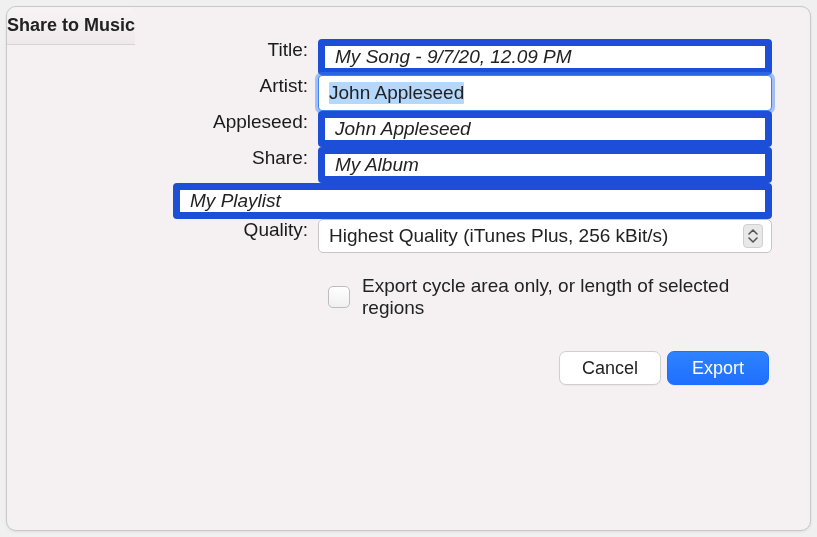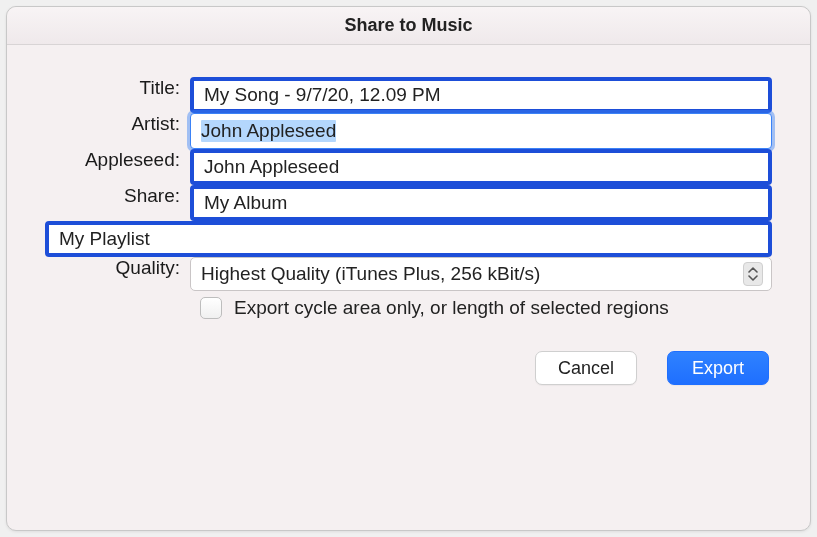--- a/index.html
+++ b/index.html
@@ -12,21 +12,21 @@
     }
     .window {
       width: 805px;
       height: 525px;
       margin: 6px;
       background: #f5f0f1;
       border: 1px solid #c8c8c8;
       border-radius: 10px;
       box-shadow: 0 1px 3px rgba(0,0,0,0.08);
       display: flex;
-      flex-direction: column;
+      flex-direction: row;
     }
     .titlebar {
       height: 38px;
       border-bottom: 1px solid #d8d4d5;
       display: flex;
       align-items: center;
       justify-content: center;
       font-size: 18px;
       font-weight: 600;
       color: #222;
@@ -46,28 +46,29 @@
       width: 145px;
       text-align: right;
       font-size: 19px;
       color: #1a1a1a;
       padding-right: 10px;
       flex-shrink: 0;
     }
     .text-input {
       flex: 1;
       height: 36px;
-      border: 4px solid #1d4ed8;
+      border: 7px solid #1d4ed8;
       border-radius: 4px;
       background: #fff;
       font-size: 19px;
       padding: 0 10px;
       color: #222;
       outline: none;
       font-family: inherit;
+      font-style: italic;
     }
     .fake-input {
       flex: 1;
       height: 36px;
       border: 1px solid #c9c5c6;
       border-radius: 4px;
       background: #fff;
       font-size: 19px;
       padding: 0 10px;
       color: #222;
@@ -106,41 +107,41 @@
       display: flex;
       flex-direction: column;
       align-items: center;
       justify-content: center;
       gap: 0;
     }
     .select-stepper svg { display: block; }
     .checkbox-row {
       display: flex;
       align-items: center;
-      margin-top: 6px;
+      margin-top: 22px;
       padding-left: 155px;
     }
     .checkbox {
       width: 22px;
       height: 22px;
       border: 1px solid #bdbdbd;
       border-radius: 5px;
       background: linear-gradient(#ffffff, #f0f0f0);
       margin-right: 12px;
       flex-shrink: 0;
       cursor: default;
     }
     .checkbox-label {
       font-size: 19px;
       color: #222;
     }
     .button-row {
       display: flex;
       justify-content: flex-end;
-      gap: 30px;
+      gap: 6px;
       margin-top: 32px;
       padding-right: 3px;
     }
     .btn {
       min-width: 102px;
       height: 34px;
       border-radius: 7px;
       font-size: 18px;
       border: 1px solid #cfcfcf;
       background: #fff;

